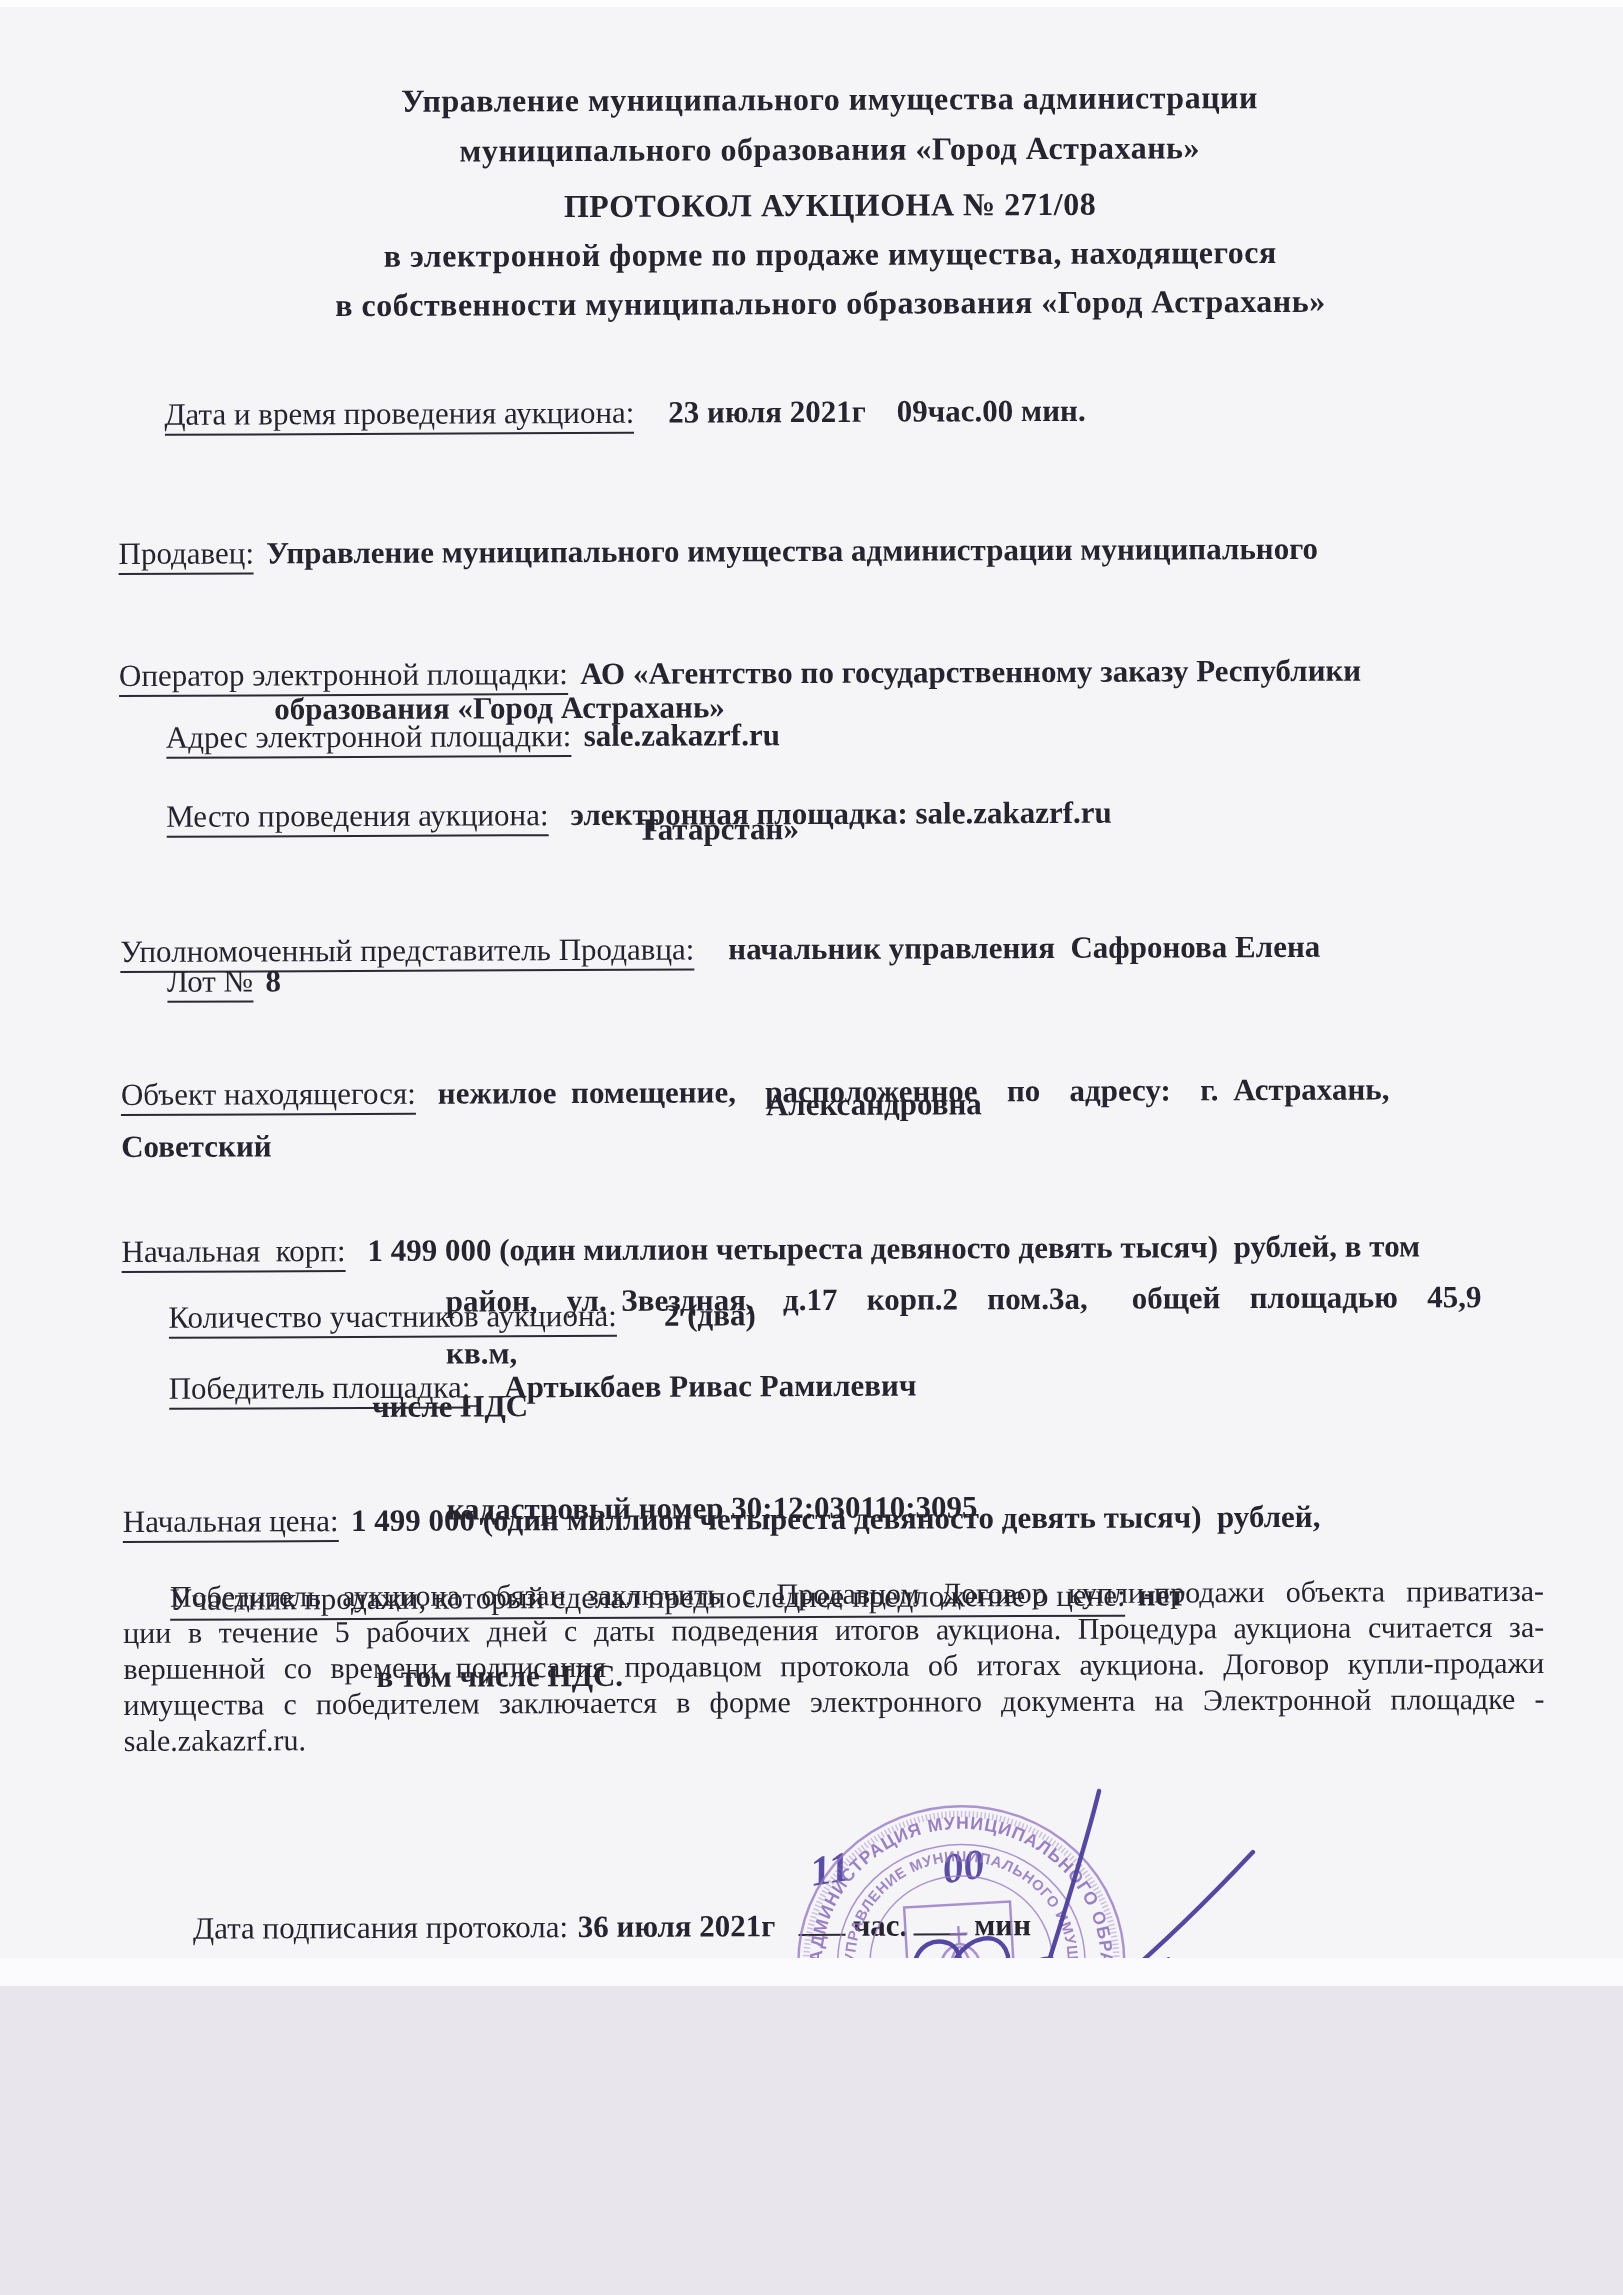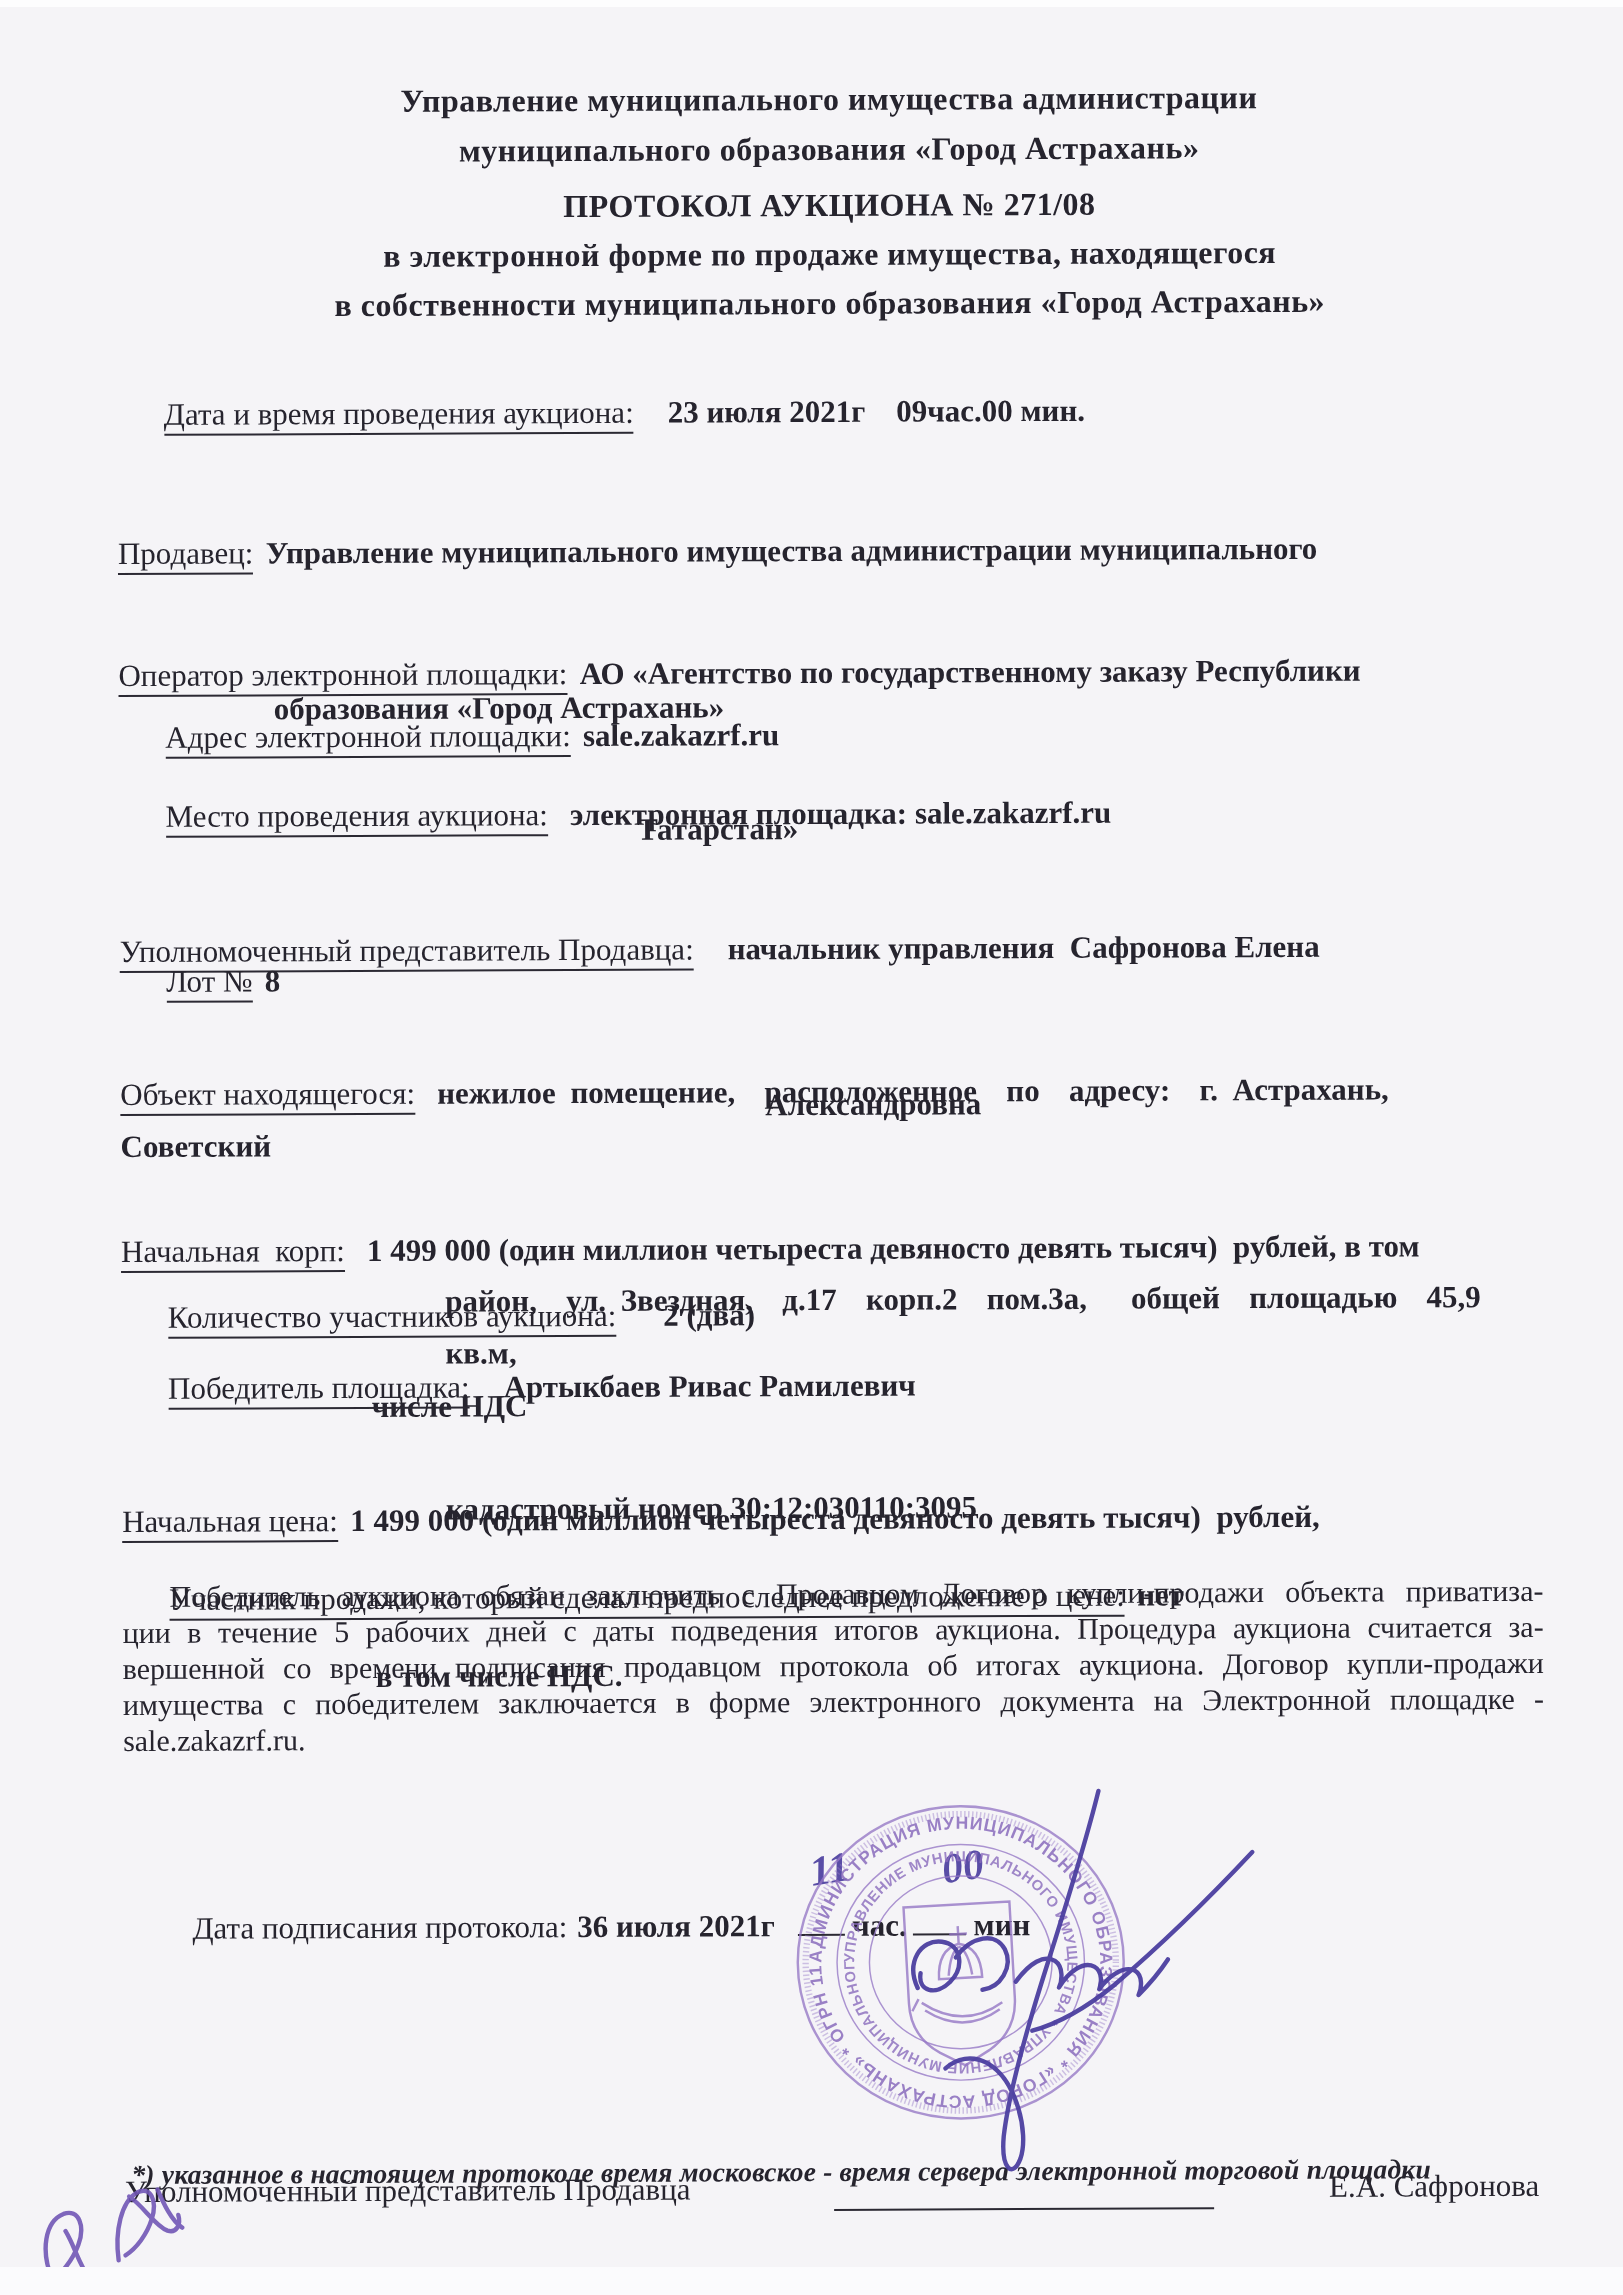--- a/index.html
+++ b/index.html
@@ -1,17 +1,17 @@
 <!DOCTYPE html>
 <html style="font-size:7.9px"><head>
 <meta charset="utf-8">
 <style>
   html,body{margin:0;padding:0;background:#e8e6ec;}
   #page{
-    position:relative;width:1623px;height:2295px;overflow:hidden;
+    position:relative;width:1623px;height:1986px;overflow:hidden;
     background:#f5f4f7;
     font-family:"Liberation Serif","DejaVu Serif",serif;
     color:#26242e;
   }
   #scan-top{position:absolute;left:0;top:0;width:100%;height:6.9px;background:#fdfdfe;}
   #scan-bottom{position:absolute;left:0;bottom:0;width:100%;height:28.5px;background:#fbfbfd;}
   #tilt{position:absolute;left:0;top:0;width:100%;height:100%;transform:rotate(-0.25deg);transform-origin:50% 45%;}
 
   .block{position:absolute;left:120px;width:1426px;}
   .center{text-align:center;}

